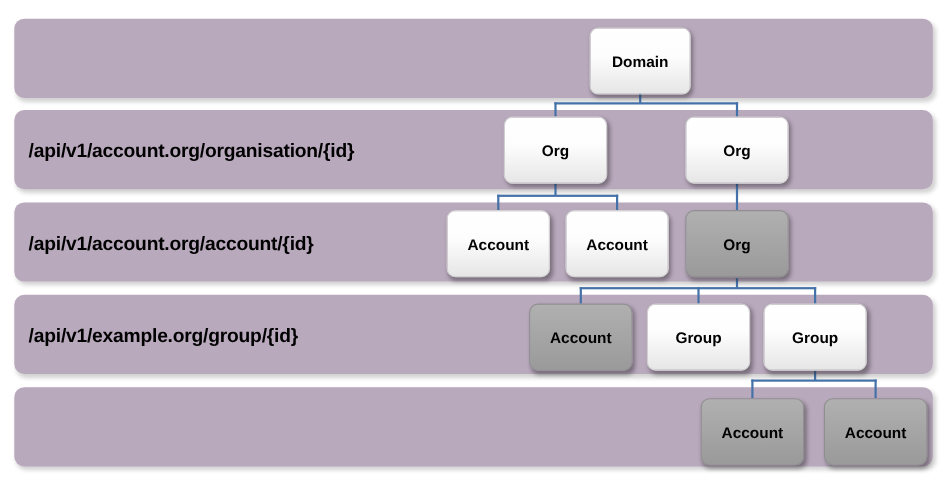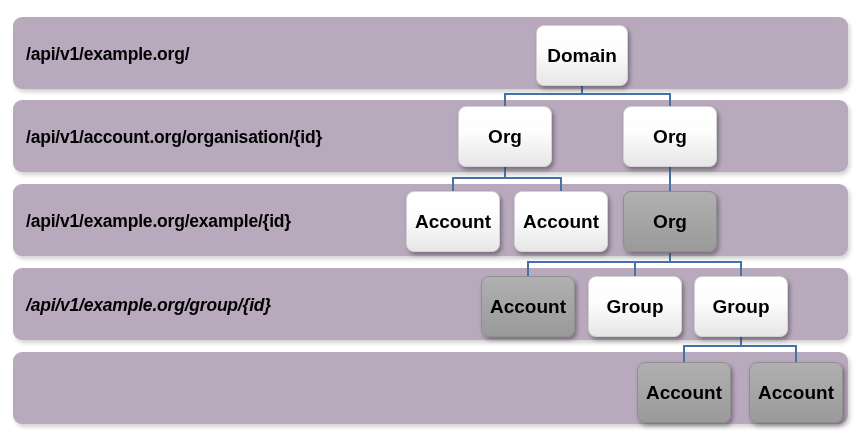--- a/index.html
+++ b/index.html
@@ -11,52 +11,51 @@
   .band{position:absolute;left:13px;width:835px;height:72px;
         background:#b9a9bd;border-radius:9px;
         box-shadow:2px 3px 4px rgba(0,0,0,0.18);}
   .band-label{position:absolute;left:26px;
         font-size:17.5px;font-weight:bold;color:#000000;
         letter-spacing:-0.2px;white-space:nowrap;}
 
   .b1{top:17px;}  .l1{top:44px;}
   .b2{top:100px;} .l2{top:127px;}
   .b3{top:184px;} .l3{top:211px;}
-  .b4{top:268px;} .l4{top:295px;font-style:italic;}
+  .b4{top:268px;} .l4{top:295px;}
   .b5{top:352px;}
 
   
   .node{position:absolute;height:61px;border-radius:8px;
         display:flex;align-items:center;justify-content:center;
-        font-size:19px;font-weight:bold;color:#000000;
+        font-size:14px;font-weight:bold;color:#000000;
         box-shadow:2px 3px 4px rgba(0,0,0,0.35);
         box-sizing:border-box;}
   .node.on{background:linear-gradient(to bottom,#ffffff 0%,#fdfdfd 42%,#e6e6e6 100%);
            border:1px solid #d2d2d2;}
   .node.off{background:linear-gradient(to bottom,#b0b0b0 0%,#a6a6a6 45%,#9a9a9a 100%);
             border:1px solid #8f8f8f;}
 
   
   .conn{position:absolute;background:#4472a8;}
   .vline{width:2px;}
   .hline{height:2px;}
 </style>
 </head>
 <body>
 
 <div id="stage">
 
   <div class="band b1"></div>
-  <div class="band-label l1">/api/v1/example.org/</div>
 
   <div class="band band b2"></div>
   <div class="band-label l2">/api/v1/account.org/organisation/{id}</div>
 
   <div class="band b3"></div>
-  <div class="band-label l3">/api/v1/example.org/example/{id}</div>
+  <div class="band-label l3">/api/v1/account.org/account/{id}</div>
 
   <div class="band b4"></div>
   <div class="band-label l4">/api/v1/example.org/group/{id}</div>
 
   <div class="band b5"></div>
 
   <div class="conn vline" style="left:581px;top:83px;height:11px;"></div>
   <div class="conn hline" style="left:504px;top:93px;width:167px;"></div>
   <div class="conn vline" style="left:504px;top:93px;height:13px;"></div>
   <div class="conn vline" style="left:669px;top:93px;height:13px;"></div>

